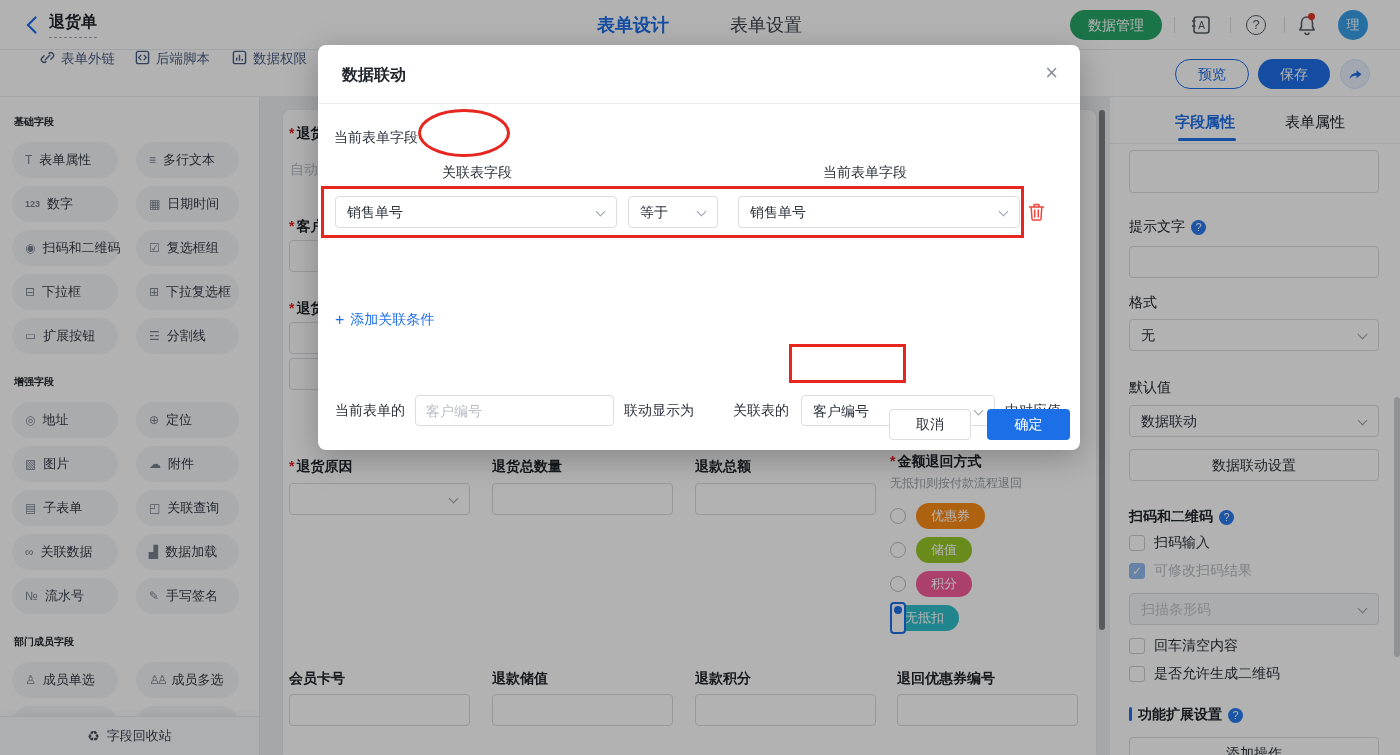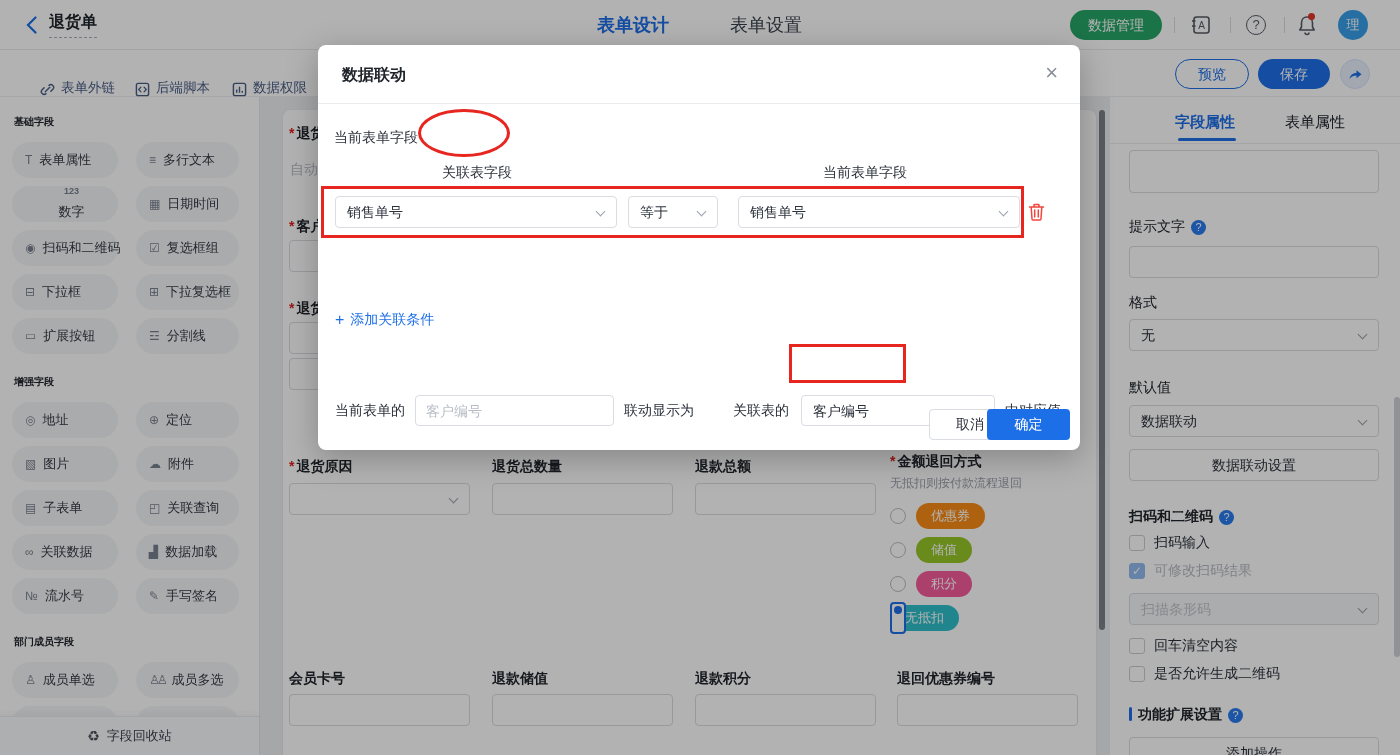--- a/index.html
+++ b/index.html
@@ -16,21 +16,21 @@
   .top-tab.active { color:#1d6fe8; font-weight:600; }
   .pill-green { position:absolute; left:1070px; top:10px; height:30px; padding:0 18px; border-radius:15px; background:#27a567; color:#fff; font-size:14px; line-height:30px; cursor:pointer; }
   .tb-divider { position:absolute; top:17px; width:1px; height:16px; background:#d9dbe0; }
   .icon-btn { position:absolute; top:14px; width:22px; height:22px; cursor:pointer; }
   .help-circle { position:absolute; left:1246px; top:15px; width:20px; height:20px; border:1.6px solid #555c66; border-radius:50%; text-align:center; line-height:17px; font-size:13px; color:#555c66; cursor:pointer; }
   .bell-dot { position:absolute; left:1308px; top:13px; width:7px; height:7px; border-radius:50%; background:#e2332a; }
   .avatar { position:absolute; left:1338px; top:10px; width:30px; height:30px; border-radius:50%; background:#38a0e8; color:#fff; font-size:13px; text-align:center; line-height:30px; cursor:pointer; }
 
   
   .toolbar { position:absolute; left:0; top:50px; width:1400px; height:47px; background:#fff; border-bottom:1px solid #eef0f2; }
-  .tool-link { position:absolute; top:0; height:47px; display:flex; align-items:flex-end; gap:6px; font-size:13.5px; color:#4a5d85; cursor:pointer; }
+  .tool-link { position:absolute; top:0; height:47px; display:flex; align-items:flex-start; gap:6px; font-size:13.5px; color:#4a5d85; cursor:pointer; }
   .btn-outline { position:absolute; top:9px; height:30px; padding:0 22px; border:1px solid #1d6fe8; color:#1d6fe8; background:#fff; border-radius:16px; font-size:14px; line-height:28px; cursor:pointer; }
   .btn-solid { position:absolute; top:9px; height:30px; padding:0 22px; background:#1d6fe8; color:#fff; border:none; border-radius:16px; font-size:14px; line-height:30px; cursor:pointer; }
   .share-circle { position:absolute; left:1340px; top:9px; width:30px; height:30px; border-radius:50%; background:#eaf1fd; border:1px solid #d4e2fa; display:flex; align-items:center; justify-content:center; cursor:pointer; }
 
   
   .sidebar { position:absolute; left:0; top:97px; width:260px; height:658px; background:#fff; border-right:1px solid #e8e9ec; }
   .side-head { position:absolute; left:14px; font-size:10px; font-weight:700; color:#20242b; }
   .pill { position:absolute; height:36px; border-radius:18px; background:#f4f5f7; display:flex; align-items:center; padding-left:13px; gap:7px; cursor:grab; }
   .pill .picon { font-size:12px; color:#79818f; flex:0 0 auto; }
   .pill .plabel { font-size:13px; color:#333a45; white-space:nowrap; }
@@ -83,21 +83,21 @@
   .mask { position:absolute; left:0; top:0; width:1400px; height:755px; background:rgba(0,0,0,0.30); z-index:10; }
   .modal { position:absolute; left:318px; top:45px; width:762px; height:405px; background:#fff; border-radius:8px; box-shadow:0 8px 32px rgba(0,0,0,0.25); z-index:20; }
   .modal-title { position:absolute; left:24px; top:20px; font-size:16px; font-weight:600; color:#20242b; }
   .modal-close { position:absolute; right:22px; top:16px; font-size:22px; color:#8a8f99; cursor:pointer; line-height:24px; }
   .modal-divider { position:absolute; left:0; top:58px; width:762px; height:1px; background:#ececf0; }
   .m-label { position:absolute; font-size:14px; color:#2b313b; white-space:nowrap; }
   .m-header { position:absolute; font-size:14px; color:#2b313b; font-weight:400; }
   .m-link { position:absolute; left:17px; top:266px; font-size:14px; color:#1d6fe8; cursor:pointer; display:flex; gap:6px; align-items:center; }
   .m-input { position:absolute; height:31px; border:1px solid #d9dce1; border-radius:4px; padding:0 10px; font-size:14px; color:#2b313b; outline:none; font-family:inherit; }
   .m-input::placeholder { color:#b8bdc6; }
-  .btn-cancel { position:absolute; left:571px; top:364px; width:82px; height:31px; background:#fff; border:1px solid #d9dce1; border-radius:4px; font-size:14px; color:#2b313b; cursor:pointer;margin-left:40px; }
+  .btn-cancel { position:absolute; left:571px; top:364px; width:82px; height:31px; background:#fff; border:1px solid #d9dce1; border-radius:4px; font-size:14px; color:#2b313b; cursor:pointer; }
   .btn-ok { position:absolute; left:669px; top:364px; width:83px; height:31px; background:#1d6fe8; border:none; border-radius:4px; font-size:14px; color:#fff; cursor:pointer; }
 
   
   .anno { position:absolute; border:3px solid #e6261f; z-index:30; pointer-events:none; }
   .anno-ellipse { border-radius:50%; }
 </style>
 </head>
 <body>
 
 <div class="app">
@@ -172,21 +172,21 @@
     <div class="side-head" style="top:18px;">基础字段</div>
 
     <div class="pill" style="left:12px;top:45px;width:106px;">
         <span class="picon">T</span>
         <span class="plabel">表单属性</span>
       </div>
     <div class="pill" style="left:136px;top:45px;width:103px;">
         <span class="picon">≡</span>
         <span class="plabel">多行文本</span>
       </div>
-    <div class="pill" style="left:12px;top:89px;width:106px;flex-direction:column;">
+    <div class="pill" style="left:12px;top:89px;width:106px;">
         <span class="picon" style="font-size:9px;font-weight:700;">123</span>
         <span class="plabel">数字</span>
       </div>
     <div class="pill" style="left:136px;top:89px;width:103px;">
         <span class="picon">▦</span>
         <span class="plabel">日期时间</span>
       </div>
     <div class="pill" style="left:12px;top:133px;width:106px;">
         <span class="picon">◉</span>
         <span class="plabel">扫码和二维码</span>

